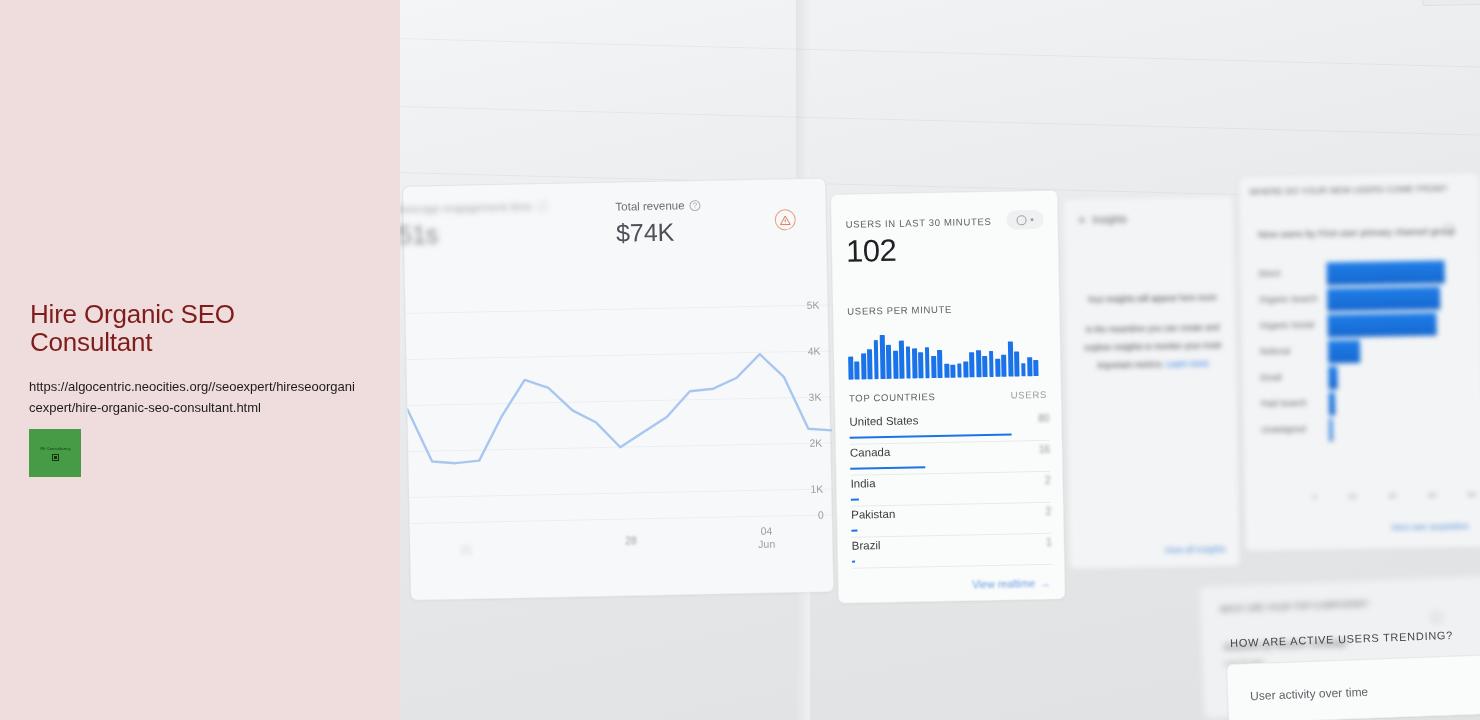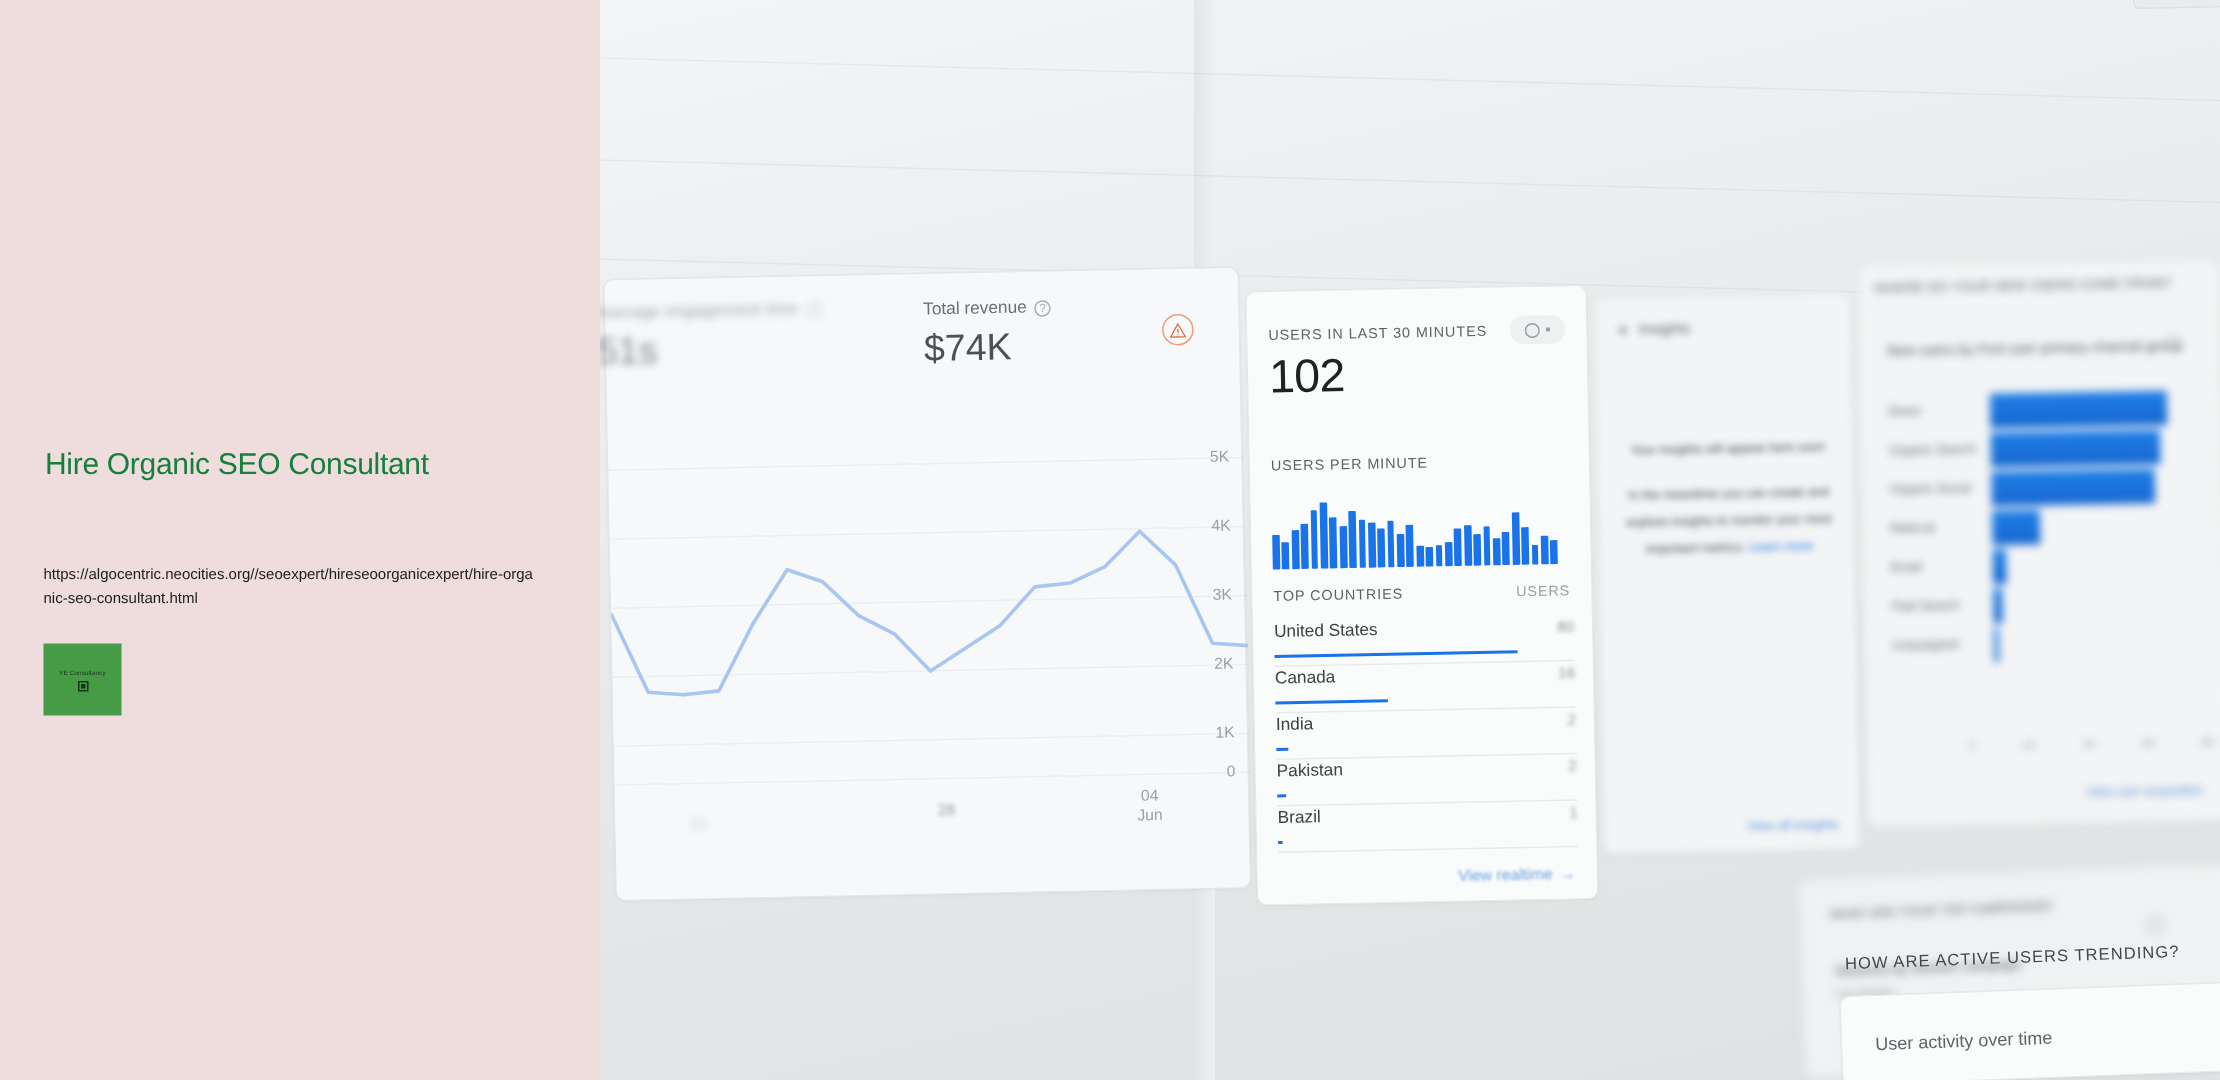--- a/index.html
+++ b/index.html
@@ -12,26 +12,26 @@
   }
 
   
   #left-panel {
     position:absolute; left:0; top:0; width:400px; height:720px;
     background:#efdcdc;
     z-index:40;
   }
   #page-title {
     position:absolute; left:30px; top:300px; width:330px;
-    font-size:20px; line-height:1.08; font-weight:400; color:#15803d;
+    font-size:26px; line-height:1.08; font-weight:400; color:#7f1d1d;
     letter-spacing:-0.2px;
   }
   #page-url {
     position:absolute; left:29px; top:376px; width:330px;
-    font-size:10px; line-height:1.62; color:#1c1c1c; word-break:break-all;
+    font-size:13px; line-height:1.62; color:#1c1c1c; word-break:break-all;
   }
   #brand-logo {
     position:absolute; left:29px; top:429px; width:52px; height:48px;
     background:#479b47;
     display:flex; flex-direction:column; align-items:center; justify-content:center;
     gap:3px;
   }
   #brand-logo .logo-text { font-size:4.2px; color:#123512; letter-spacing:.1px; }
   #brand-logo .logo-mark {
     width:7px; height:7px; border:1px solid #123512;

